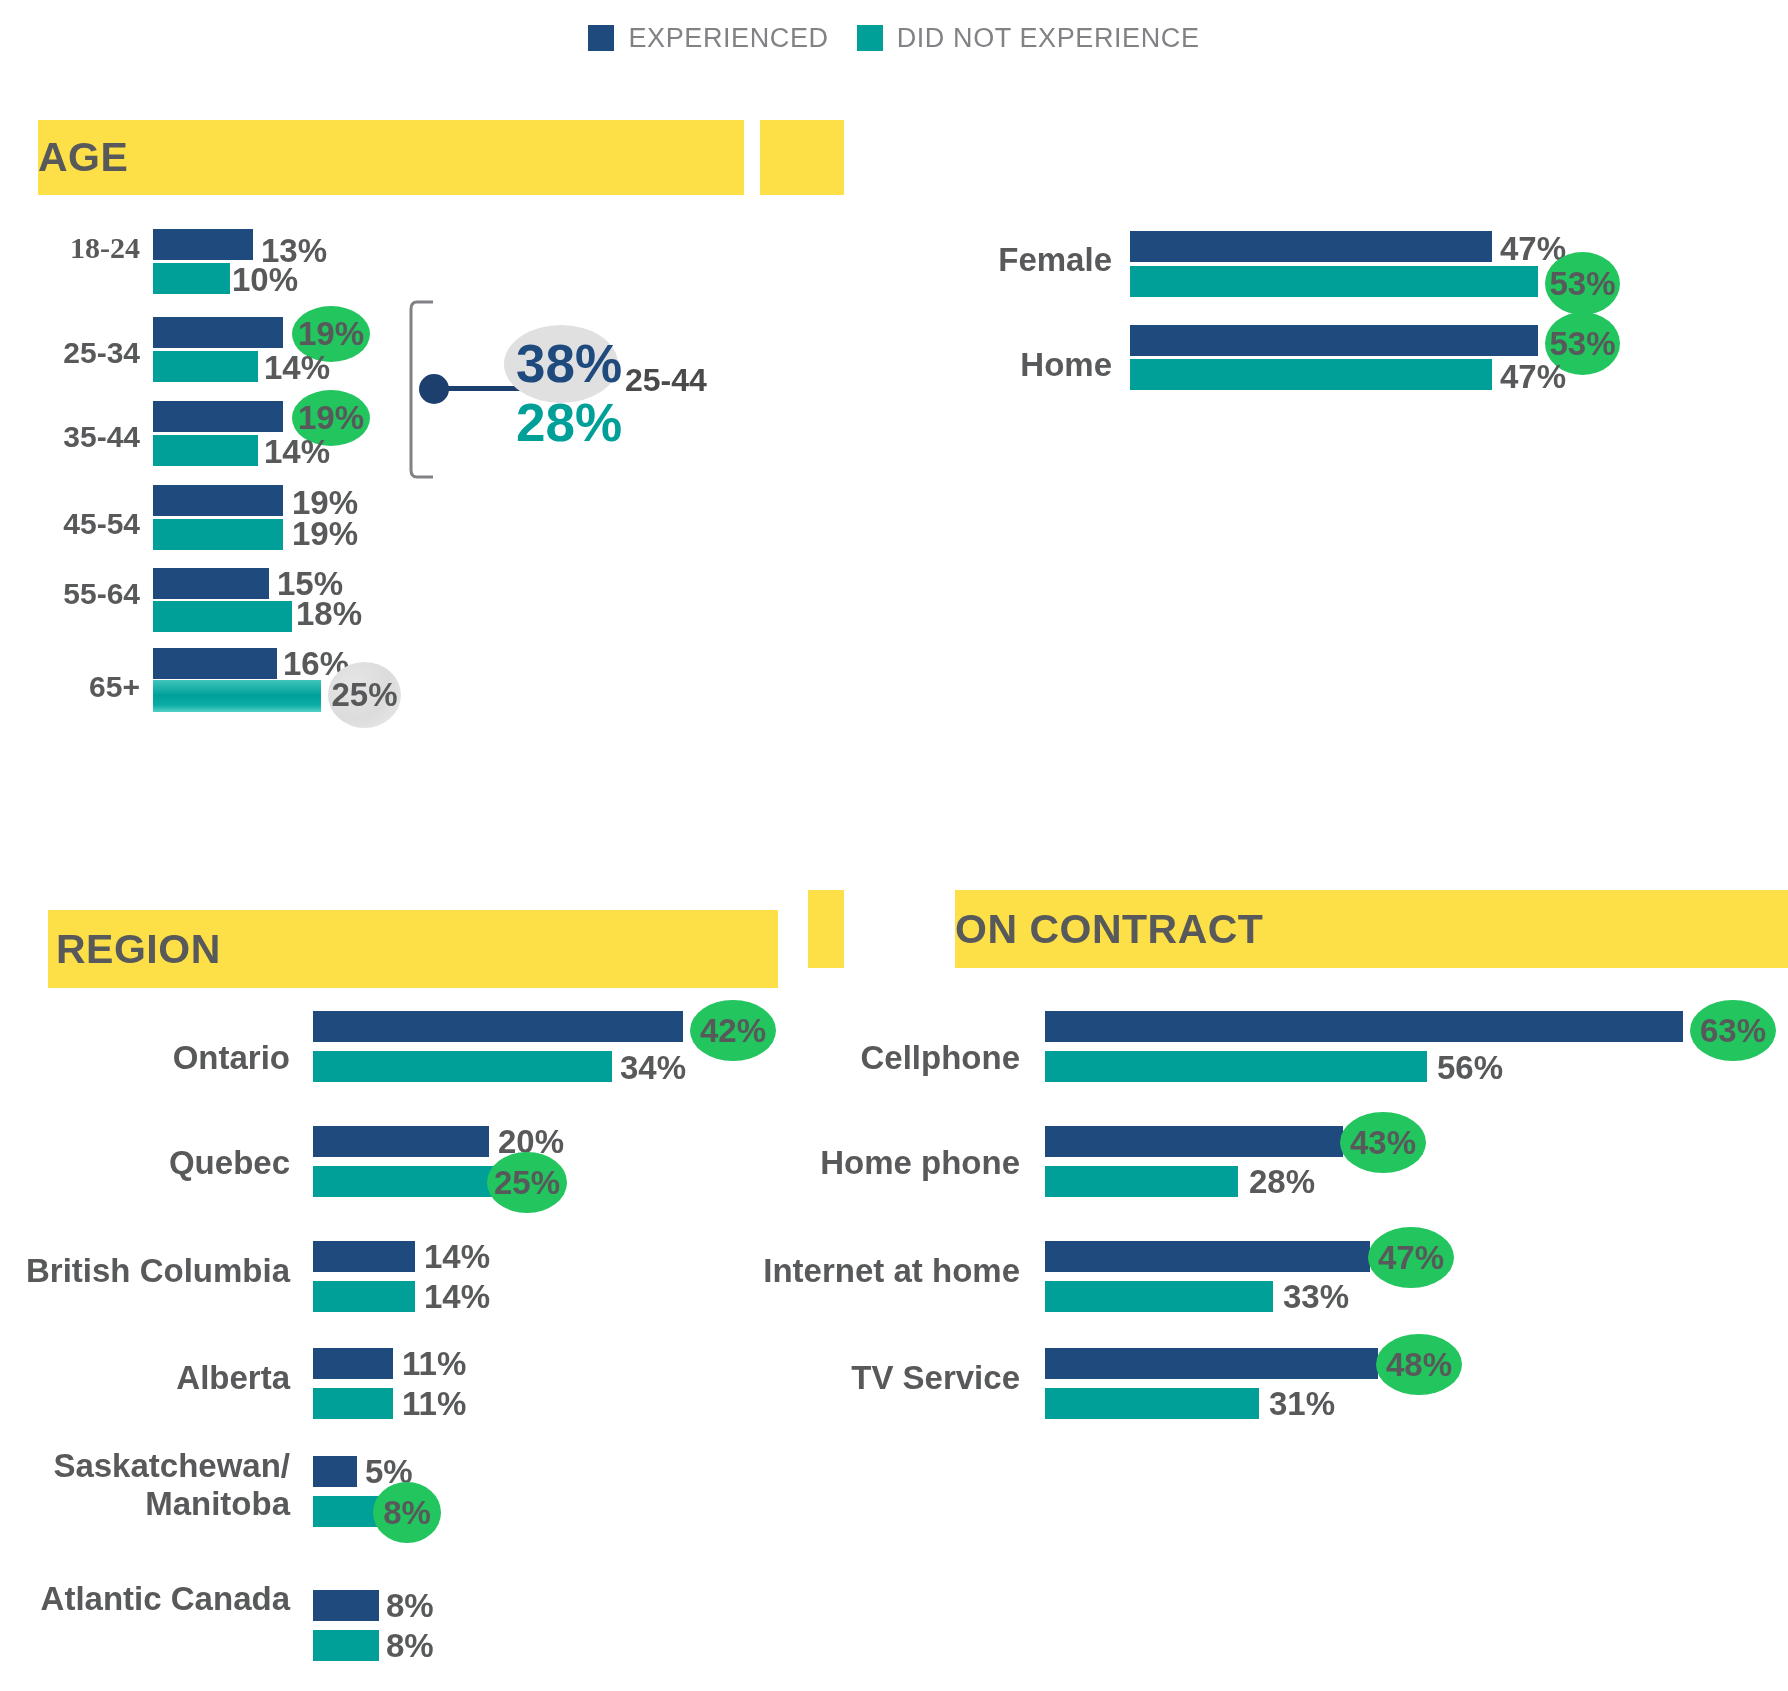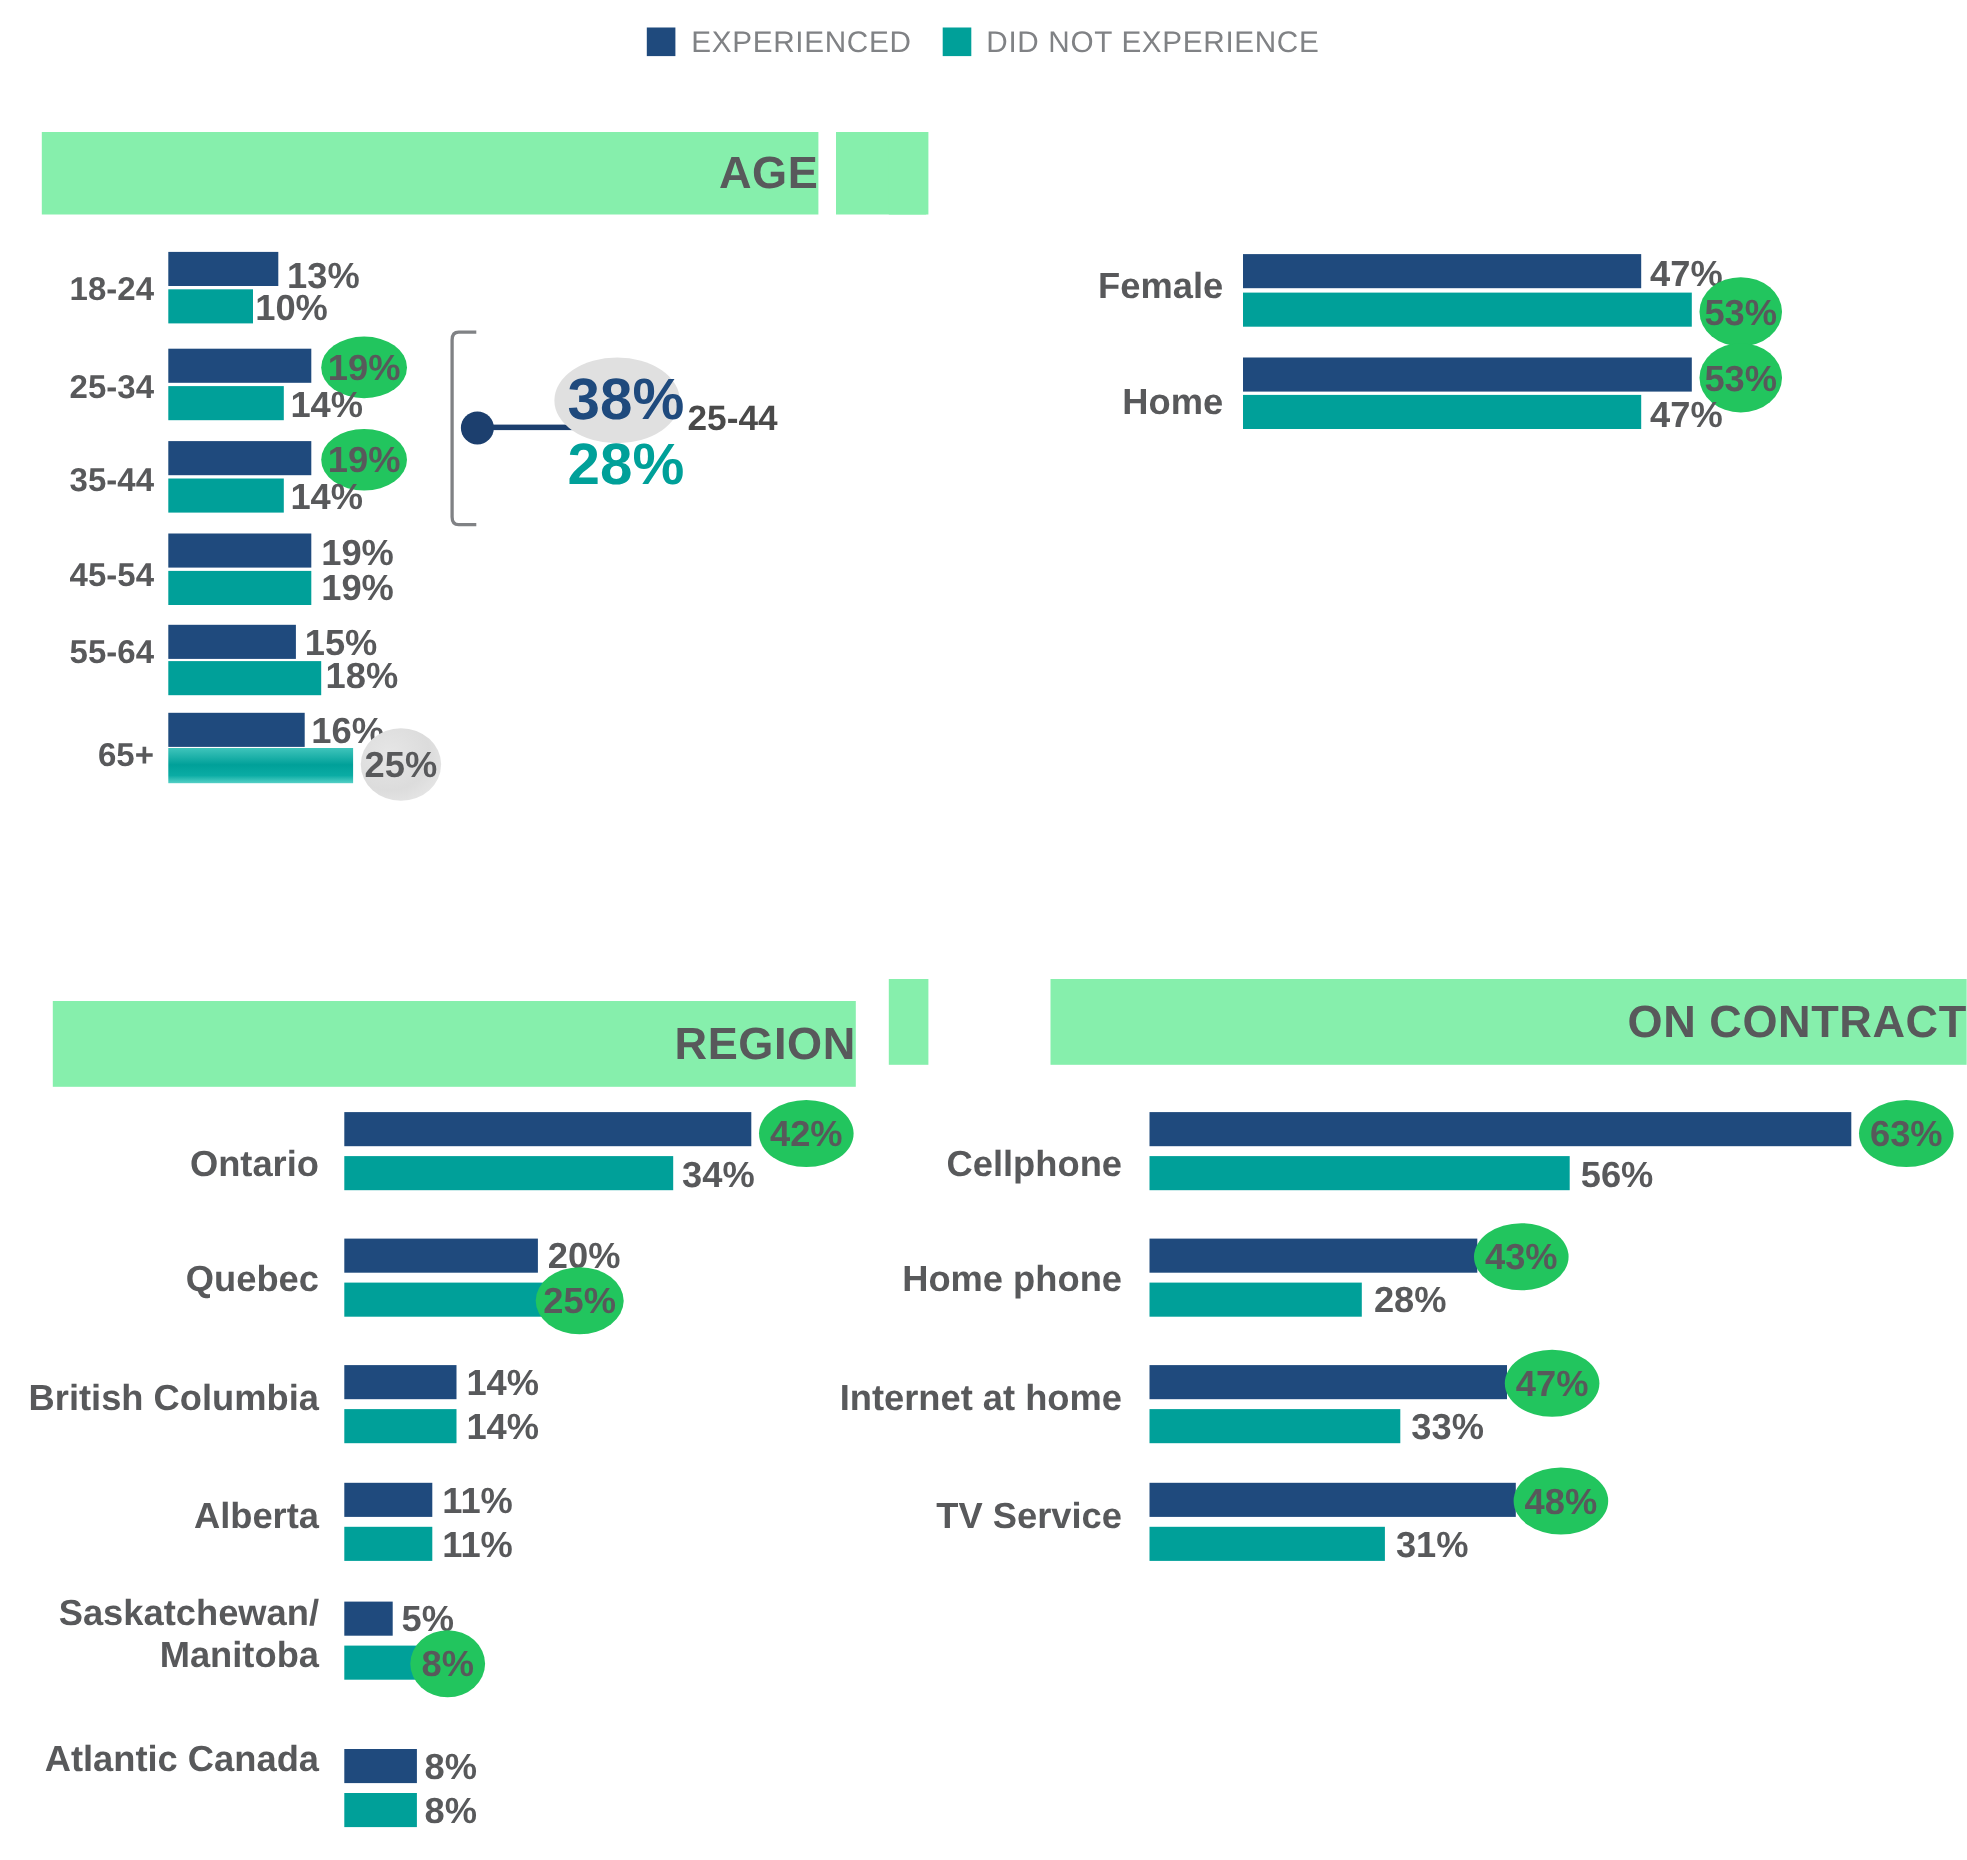--- a/index.html
+++ b/index.html
@@ -11,21 +11,21 @@
   .canvas{position:absolute;left:0;top:0;width:1788px;height:1691px;overflow:hidden;}
 
   
   .legend{position:absolute;left:0;top:18px;width:1788px;height:40px;
           display:flex;justify-content:center;gap:0;}
   .legend-item{display:flex;align-items:center;margin:0 14px;}
   .legend-swatch{width:26px;height:26px;display:inline-block;margin-right:14px;}
   .legend-label{font-size:27px;letter-spacing:.6px;color:#808285;font-weight:400;}
 
   
-  .band{position:absolute;background:#86efac;display:flex;align-items:center;justify-content:flex-end;}
+  .band{position:absolute;background:#fde047;display:flex;align-items:center;}
   .band-title{font-size:41px;font-weight:700;color:#58595b;letter-spacing:.5px;
               font-family:"Liberation Sans", sans-serif;}
 
   
   .row{position:absolute;}
   .rowlabel{position:absolute;font-weight:700;color:#58595b;text-align:right;
             line-height:1.08;}
   .bar{position:absolute;height:31px;}
   .bar.blue{background:#1f4a7d;}
   .bar.teal{background:#00a099;}
@@ -63,21 +63,21 @@
       <span class="legend-label">DID NOT EXPERIENCE</span>
     </div>
   </div>
 
   <div class="band" style="left:38px;top:120px;width:706px;height:75px;padding-left:0;">
     <span class="band-title" style="margin-left:0px;">AGE</span>
   </div>
   <div class="band" style="left:760px;top:120px;width:82px;height:75px;"></div>
 
   <div class="row">
-    <div class="rowlabel" style="left:0px;top:248px;width:140px;font-size:30px;">18-24</div>
+    <div class="rowlabel" style="left:0px;top:232px;width:140px;font-size:30px;font-family:Liberation Serif, serif;">18-24</div>
     <div class="bar blue" style="left:153px;top:229px;width:100px;"></div>
     <div class="val" style="left:261px;top:232px;font-size:33px;">13%</div>
     <div class="bar teal" style="left:153px;top:263px;width:77px;"></div>
     <div class="val" style="left:232px;top:261px;font-size:33px;">10%</div>
   </div>
 
   <div class="row">
     <div class="rowlabel" style="left:0px;top:337px;width:140px;font-size:30px;">25-34</div>
     <div class="bar blue" style="left:153px;top:317px;width:130px;"></div>
     <div class="ell" style="left:292px;top:306px;width:78px;height:56px;font-size:33px;">19%</div>

